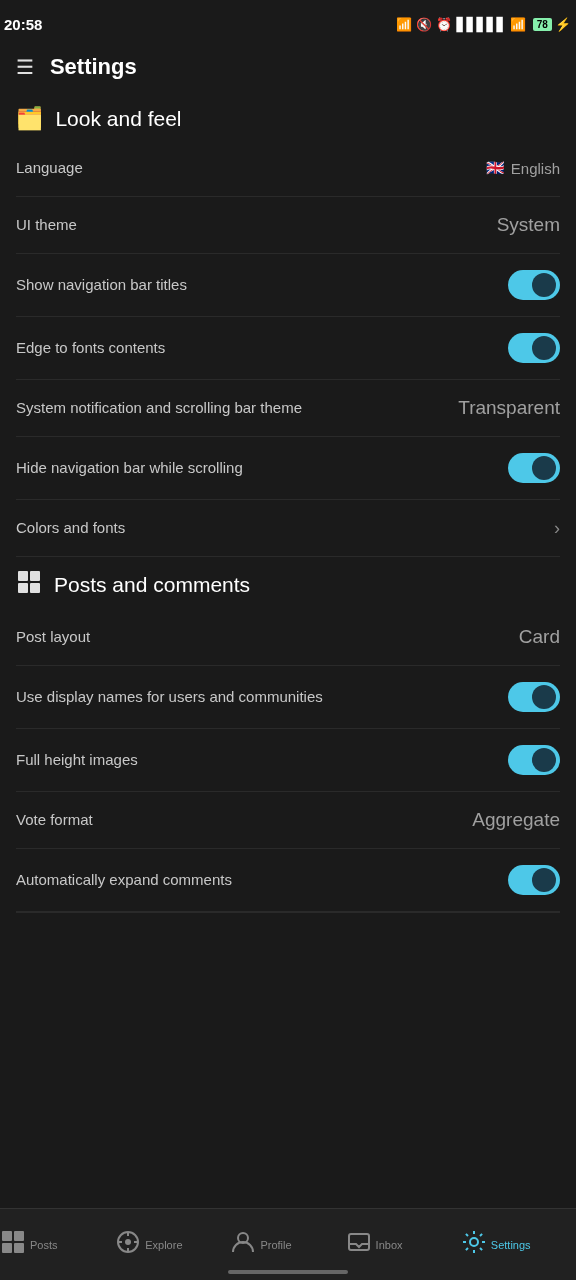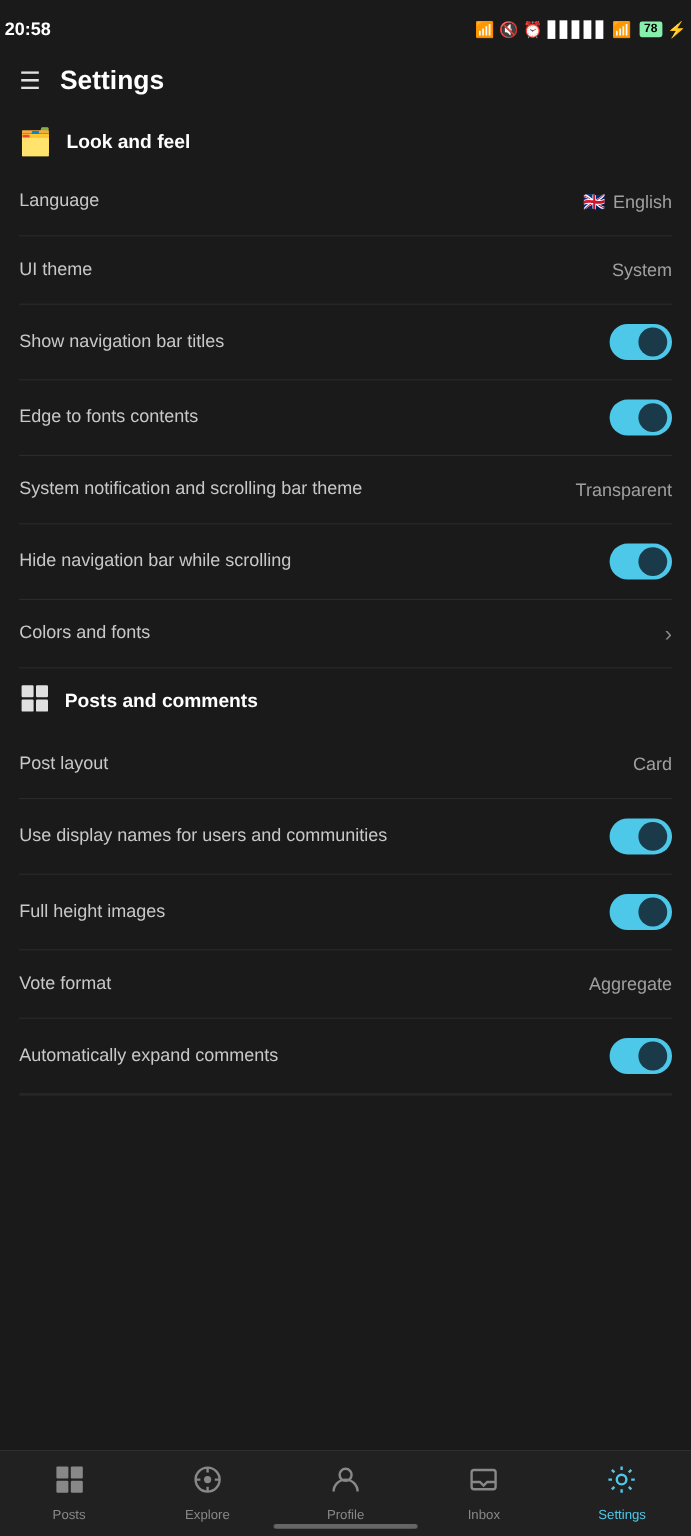--- a/index.html
+++ b/index.html
@@ -68,42 +68,42 @@
     .section-header {
       display: flex;
       align-items: center;
       padding: 12px 16px 8px;
       gap: 12px;
     }
     .section-icon {
       font-size: 22px;
     }
     .section-title {
-      font-size: 16px;
-      font-weight: 700;
+      font-size: 21px;
+      font-weight: 400;
       color: #fff;
     }
 
     
     .setting-row {
       display: flex;
       justify-content: space-between;
       align-items: center;
       padding: 16px 16px;
       min-height: 56px;
     }
     .setting-label {
       font-size: 15px;
       color: #c8c8c8;
       flex: 1;
       padding-right: 28px;
       line-height: 1.35;
     }
     .setting-value {
-      font-size: 15px;
+      font-size: 19px;
       color: #a0a0a0;
       text-align: right;
       white-space: nowrap;
     }
     .setting-value-flag {
       display: flex;
       align-items: center;
       gap: 6px;
       font-size: 15px;
       color: #a0a0a0;
@@ -152,21 +152,21 @@
       width: 576px;
       height: 72px;
       background: #212121;
       display: flex;
       align-items: center;
       justify-content: space-around;
       border-top: 1px solid #333;
     }
     .nav-item {
       display: flex;
-      flex-direction: column;
+      flex-direction: row;
       align-items: center;
       gap: 4px;
       cursor: pointer;
       flex: 1;
     }
     .nav-icon {
       font-size: 24px;
       color: #888;
     }
     .nav-icon.active {

